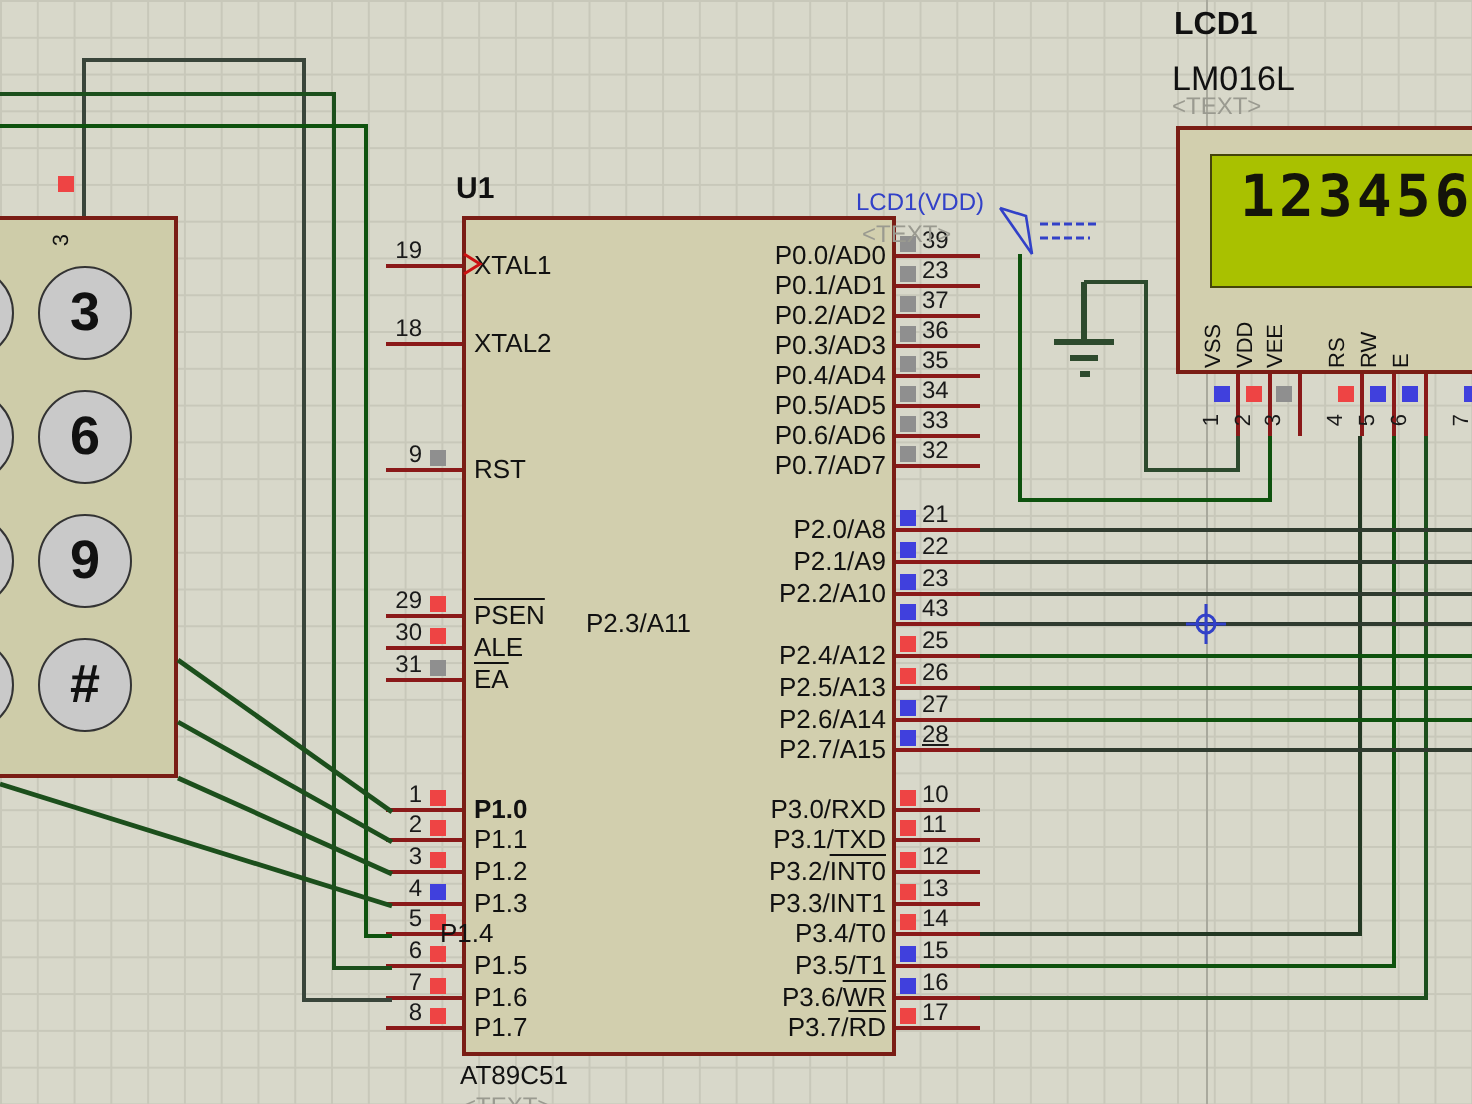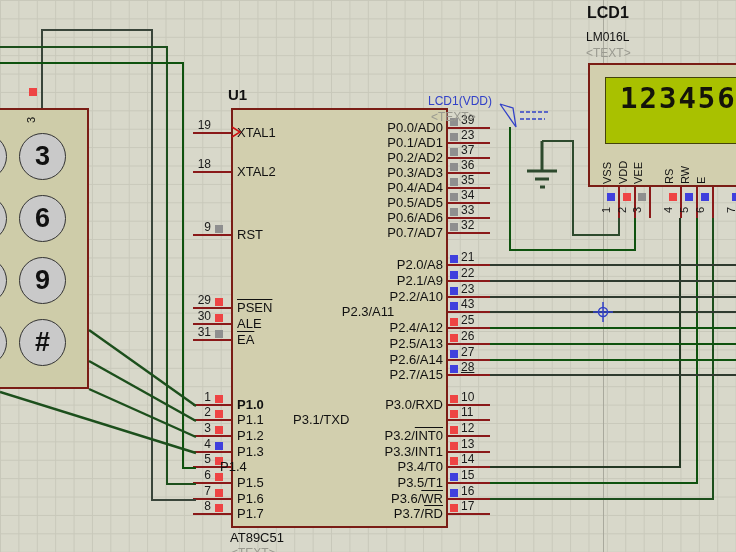--- a/index.html
+++ b/index.html
@@ -154,21 +154,21 @@
       <div class="sq" style="left: 450px; top: 271px; background: rgb(64, 64, 221);"></div>
       <div class="pin-num" style="left: 461px; top: 266px;">22</div>
       <div class="pin-name" style="left: 293px; top: 273px; width: 150px; text-align: right;">P2.1/A9</div>
       <div class="pin-stub" style="left: 448px; top: 296px; width: 42px;"></div>
       <div class="sq" style="left: 450px; top: 287px; background: rgb(64, 64, 221);"></div>
       <div class="pin-num" style="left: 461px; top: 282px;">23</div>
       <div class="pin-name" style="left: 293px; top: 289px; width: 150px; text-align: right;">P2.2/A10</div>
       <div class="pin-stub" style="left: 448px; top: 311px; width: 42px;"></div>
       <div class="sq" style="left: 450px; top: 302px; background: rgb(64, 64, 221);"></div>
       <div class="pin-num" style="left: 461px; top: 297px;">43</div>
-      <div class="pin-name" style="left: 293px; top: 304px; width: 150px; text-align: center;">P2.3/A11</div>
+      <div class="pin-name" style="left: 293px; top: 304px; width: 150px; text-align: left;">P2.3/A11</div>
       <div class="pin-stub" style="left: 448px; top: 327px; width: 42px;"></div>
       <div class="sq" style="left: 450px; top: 318px; background: rgb(238, 68, 68);"></div>
       <div class="pin-num" style="left: 461px; top: 313px;">25</div>
       <div class="pin-name" style="left: 293px; top: 320px; width: 150px; text-align: right;">P2.4/A12</div>
       <div class="pin-stub" style="left: 448px; top: 343px; width: 42px;"></div>
       <div class="sq" style="left: 450px; top: 334px; background: rgb(238, 68, 68);"></div>
       <div class="pin-num" style="left: 461px; top: 329px;">26</div>
       <div class="pin-name" style="left: 293px; top: 336px; width: 150px; text-align: right;">P2.5/A13</div>
       <div class="pin-stub" style="left: 448px; top: 359px; width: 42px;"></div>
       <div class="sq" style="left: 450px; top: 350px; background: rgb(64, 64, 221);"></div>
@@ -178,21 +178,21 @@
       <div class="sq" style="left: 450px; top: 365px; background: rgb(64, 64, 221);"></div>
       <div class="pin-num" style="left: 461px; top: 360px; text-decoration: underline;">28</div>
       <div class="pin-name" style="left: 293px; top: 367px; width: 150px; text-align: right;">P2.7/A15</div>
       <div class="pin-stub" style="left: 448px; top: 404px; width: 42px;"></div>
       <div class="sq" style="left: 450px; top: 395px; background: rgb(238, 68, 68);"></div>
       <div class="pin-num" style="left: 461px; top: 390px; text-align: center;">10</div>
       <div class="pin-name" style="left: 293px; top: 397px; width: 150px; text-align: right;">P3.0/RXD</div>
       <div class="pin-stub" style="left: 448px; top: 419px; width: 42px;"></div>
       <div class="sq" style="left: 450px; top: 410px; background: rgb(238, 68, 68);"></div>
       <div class="pin-num" style="left: 461px; top: 405px;">11</div>
-      <div class="pin-name" style="left: 293px; top: 412px; width: 150px; text-align: left;">P3.1/TXD</div>
+      <div class="pin-name" style="left: 293px; top: 412px; width: 150px; text-align: right;">P3.1/TXD</div>
       <div class="pin-stub" style="left: 448px; top: 435px; width: 42px;"></div>
       <div class="sq" style="left: 450px; top: 426px; background: rgb(238, 68, 68);"></div>
       <div class="pin-num" style="left: 461px; top: 421px;">12</div>
       <div class="pin-name" style="left: 293px; top: 428px; width: 150px; text-align: right;">P3.2/<span class="bar">INT0</span></div>
       <div class="pin-stub" style="left: 448px; top: 451px; width: 42px;"></div>
       <div class="sq" style="left: 450px; top: 442px; background: rgb(238, 68, 68);"></div>
       <div class="pin-num" style="left: 461px; top: 437px;">13</div>
       <div class="pin-name" style="left: 293px; top: 444px; width: 150px; text-align: right;">P3.3/INT1</div>
       <div class="pin-stub" style="left: 448px; top: 466px; width: 42px;"></div>
       <div class="sq" style="left: 450px; top: 457px; background: rgb(238, 68, 68);"></div>
@@ -207,21 +207,21 @@
       <div class="pin-num" style="left: 461px; top: 484px;">16</div>
       <div class="pin-name" style="left: 293px; top: 491px; width: 150px; text-align: right;">P3.6/<span class="bar">WR</span></div>
       <div class="pin-stub" style="left: 448px; top: 513px; width: 42px;"></div>
       <div class="sq" style="left: 450px; top: 504px; background: rgb(238, 68, 68);"></div>
       <div class="pin-num" style="left: 461px; top: 499px;">17</div>
       <div class="pin-name" style="left: 293px; top: 506px; width: 150px; text-align: right;">P3.7/<span class="bar">RD</span></div>
     </div>
 
   <div class="comp-body" style="left:588px;top:63px;width:160px;height:124px;"></div>
   <div class="lbl lbl-ref" style="left:587px;top:4px;font-size:16px;">LCD1</div>
-  <div class="lbl lbl-part" style="left:586px;top:30px;font-size:12px;">LM016L</div>
+  <div class="lbl lbl-part" style="left:586px;top:30px;font-size:17px;">LM016L</div>
   <div class="lbl lbl-ph" style="left:586px;top:46px;">&lt;TEXT&gt;</div>
   <div class="lcd-screen">
     <div class="lcd-text">12345678</div>
   </div>
   <div id="lcd-pins">
       <div style="position: absolute; left: 618px; top: 187px; width: 2px; height: 31px; background: rgb(138, 25, 25);"></div>
       <div class="sq" style="left: 607px; top: 193px; background: rgb(64, 64, 221);"></div>
       <div class="lcd-pinnum" style="left: 603px; top: 204px;"><span class="rot">1</span></div>
       <div class="lcd-pinlabel" style="left: 605px; top: 152px; width: 24px; height: 32px;"><span class="rot" style="transform-origin:14px 18px;">VSS</span></div>
       <div style="position: absolute; left: 634px; top: 187px; width: 2px; height: 31px; background: rgb(138, 25, 25);"></div>

